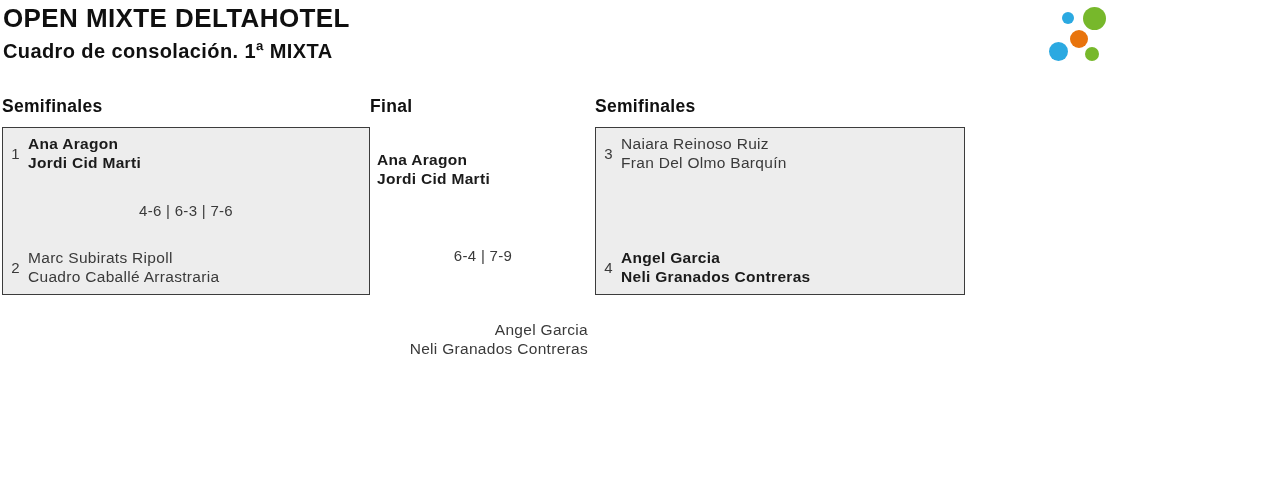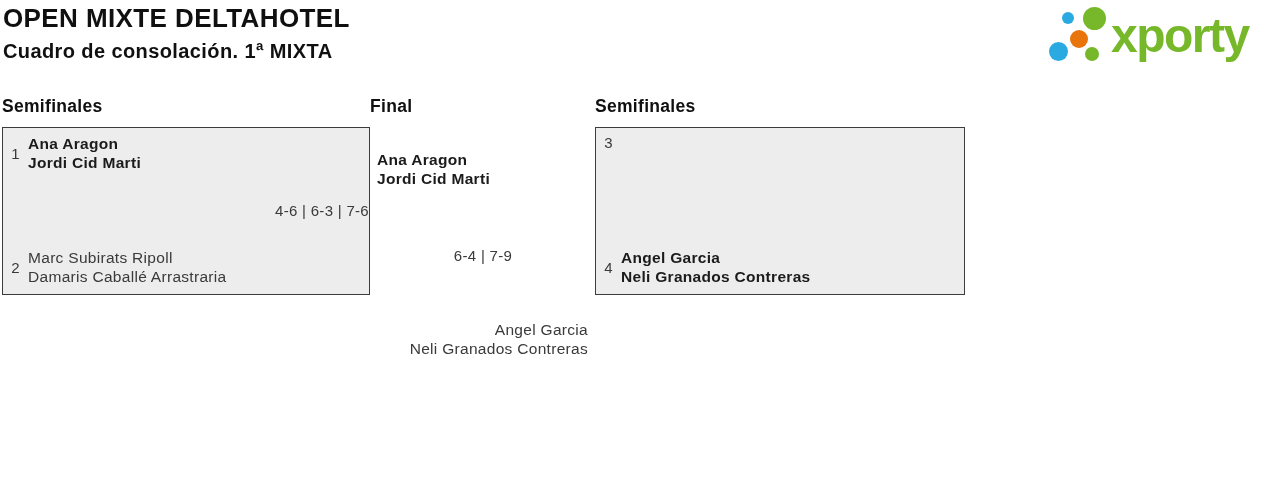--- a/index.html
+++ b/index.html
@@ -60,21 +60,21 @@
     flex: 0 0 25px; width: 25px; text-align: center;
     font-size: 15px; color: var(--text-secondary, #3A3A3A);
   }
   .players {
     display: flex; flex-direction: column;
     font-size: 15.5px; line-height: 19px; letter-spacing: 0.3px;
     color: var(--text-secondary, #3A3A3A);
   }
   .players.winner { font-weight: 700; color: var(--text-primary, #1B1B1B); }
   .score {
-    text-align: right; font-size: 15px; letter-spacing: 0.3px;
+    text-align: center; font-size: 15px; letter-spacing: 0.3px;
     color: var(--text-secondary, #3A3A3A);
   }
   
   .final-team1 {
     position: absolute; left: 377px; top: 150px;
     font-size: 15.5px; line-height: 19px; letter-spacing: 0.3px;
     font-weight: 700; color: var(--text-primary, #1B1B1B);
   }
   .final-score {
     position: absolute; left: 370px; top: 247px; width: 226px;
@@ -94,48 +94,51 @@
 
   <div class="title">OPEN MIXTE DELTAHOTEL</div>
   <div class="subtitle">Cuadro de consolación. 1ª MIXTA</div>
 
   <div class="logo">
     <span class="dot dot-blue-small"></span>
     <span class="dot dot-green-large"></span>
     <span class="dot dot-orange"></span>
     <span class="dot dot-blue-large"></span>
     <span class="dot dot-green-small"></span>
-    <span class="brand">xporty</span>
   </div>
 
   <div class="round-label round-left">Semifinales</div>
   <div class="round-label round-mid">Final</div>
   <div class="round-label round-right">Semifinales</div>
 
   <div class="match-box box-left">
     <div class="team-row">
       <span class="seed">1</span>
       <span class="players winner">
         <span>Ana Aragon</span>
         <span>Jordi Cid Marti</span>
       </span>
     </div>
     <div class="score">4-6 | 6-3 | 7-6</div>
     <div class="team-row">
       <span class="seed">2</span>
       <span class="players">
         <span>Marc Subirats Ripoll</span>
-        <span>Damaris Caballé Arrastraria</span>
+        <span>Cuadro Caballé Arrastraria</span>
       </span>
     </div>
   </div>
 
   <div class="match-box box-right">
     <div class="team-row">
       <span class="seed">3</span>
+      <span class="players">
+        <span>Naiara Reinoso Ruiz</span>
+        <span>Fran Del Olmo Barquín</span>
+      </span>
     </div>
     <div class="team-row">
       <span class="seed">4</span>
       <span class="players winner">
         <span>Angel Garcia</span>
         <span>Neli Granados Contreras</span>
       </span>
     </div>
   </div>
 

